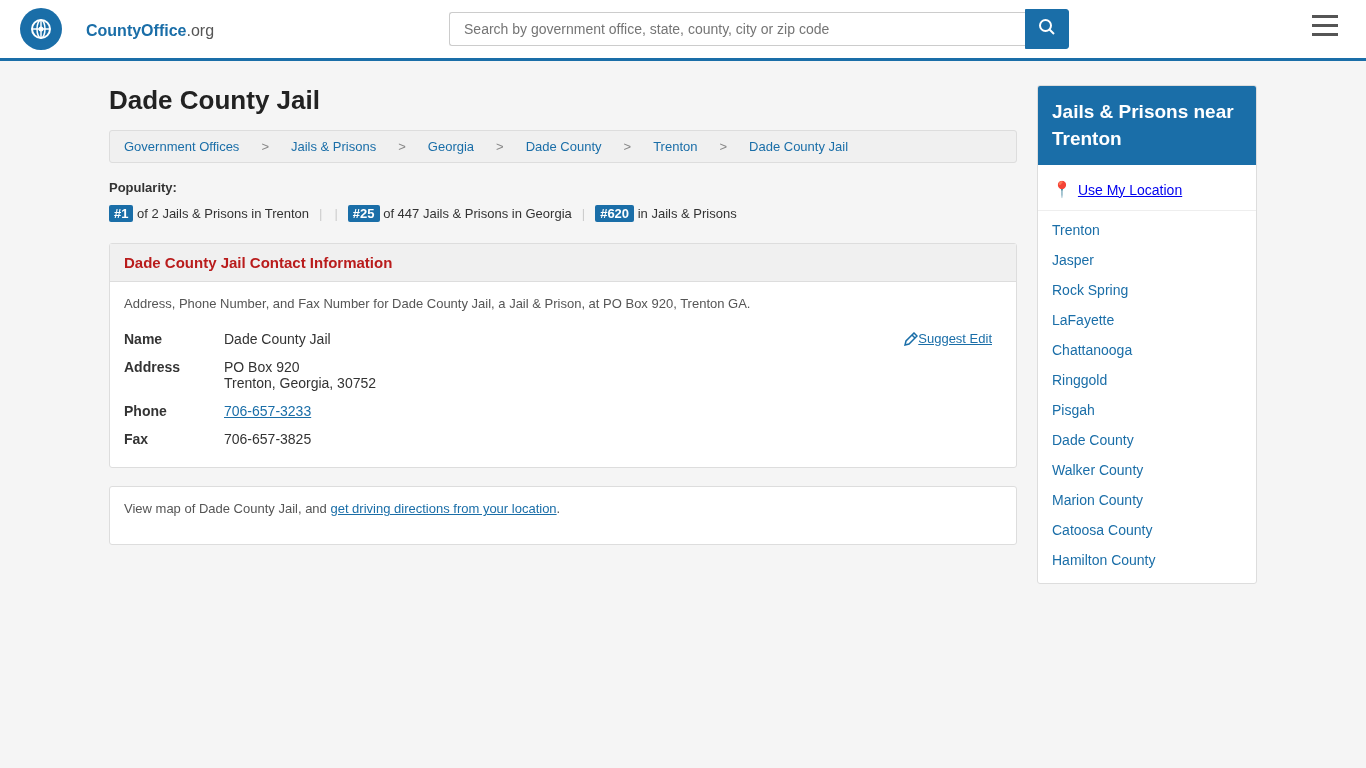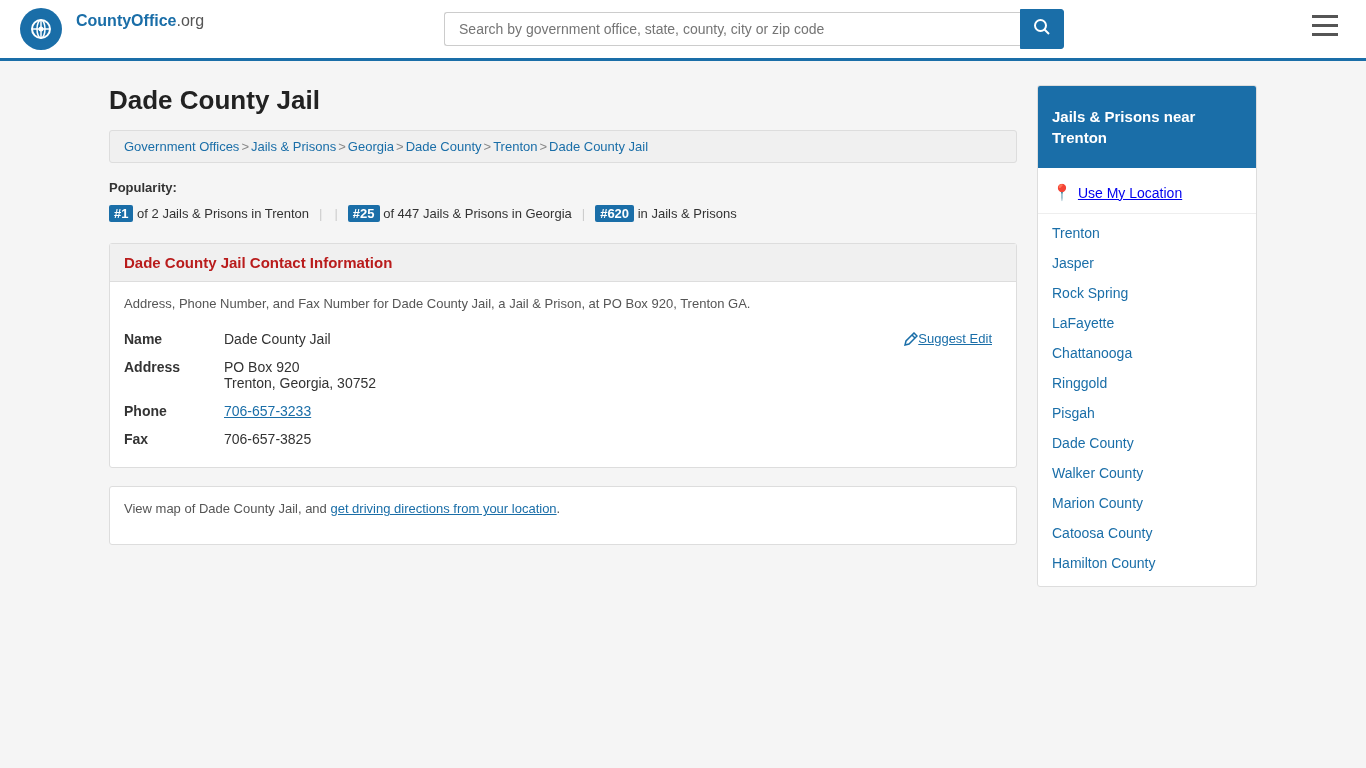--- a/index.html
+++ b/index.html
@@ -9,22 +9,22 @@
     .header {
       background: #fff;
       border-bottom: 3px solid #1a6ea8;
       padding: 8px 20px;
       display: flex;
       align-items: center;
       justify-content: space-between;
     }
     .logo-area {
       display: flex;
-      align-items: flex-start;
-      gap: 14px;
+      align-items: center;
+      gap: 24px;
     }
     .logo-icon {
       width: 42px;
       height: 42px;
       border-radius: 50%;
       background: #1a6ea8;
       display: flex;
       align-items: center;
       justify-content: center;
       color: white;
@@ -100,21 +100,21 @@
       background: #f0f0f0;
       border: 1px solid #ddd;
       padding: 8px 14px;
       border-radius: 3px;
       font-size: 13px;
       color: #555;
       margin-bottom: 12px;
       display: flex;
       flex-wrap: wrap;
       align-items: center;
-      gap: 0;
+      gap: 20px;
     }
     .breadcrumb a {
       color: #1a6ea8;
       text-decoration: none;
     }
     .breadcrumb-sep { color: #888; margin: 0 2px; }
 
     
     .popularity {
       font-size: 13px;
@@ -210,22 +210,22 @@
     }
     .sidebar-box {
       border: 1px solid #ddd;
       border-radius: 3px;
       background: #fff;
       overflow: hidden;
     }
     .sidebar-header {
       background: #1a6ea8;
       color: white;
-      padding: 20px 14px;
-      font-size: 15px;
+      padding: 13px 14px;
+      font-size: 19px;
       font-weight: bold;
       line-height: 1.4;
     }
     .sidebar-body {
       padding: 8px 0;
     }
     .sidebar-item {
       padding: 7px 14px;
       font-size: 14px;
     }

